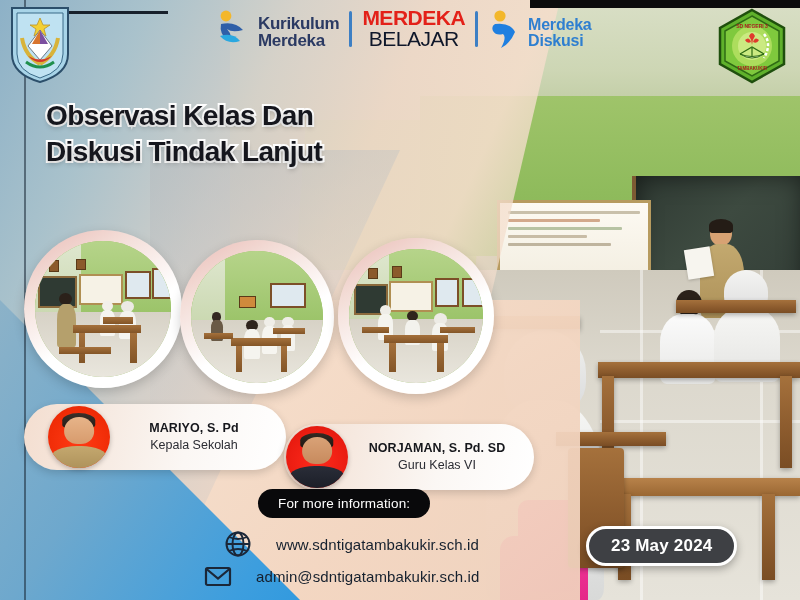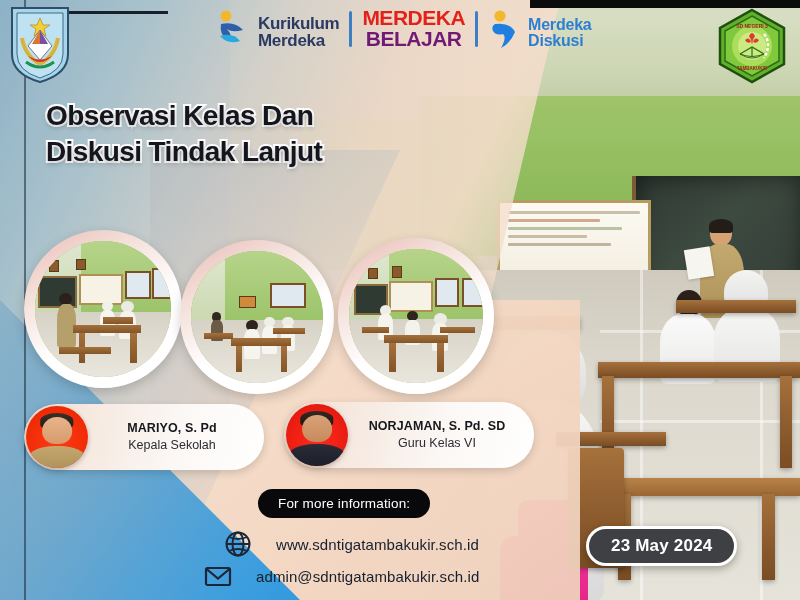--- a/index.html
+++ b/index.html
@@ -152,21 +152,21 @@
   .km-text { line-height:1.0; }
   .km-text .l1, .km-text .l2 {
     display:block; font-size:17px; font-weight:bold; color:#2b3a63; letter-spacing:-.3px;
   }
   .mb-text { line-height:.98; text-align:center; }
   .mb-text .l1 {
     display:block; font-size:21px; font-weight:bold; color:#e32119;
     letter-spacing:-.5px; font-family:"Liberation Sans", sans-serif;
   }
   .mb-text .l2 {
-    display:block; font-size:21px; font-weight:bold; color:#701a75;
+    display:block; font-size:21px; font-weight:normal; color:#0f172a;
     letter-spacing:-.5px;
   }
   .mm-text { line-height:1.0; }
   .mm-text .l1, .mm-text .l2 {
     display:block; font-size:16px; font-weight:bold; color:#2f7fd0; letter-spacing:-.2px;
   }
 
   
   .title-block {
     position:absolute; left:46px; top:98px; width:520px;
@@ -494,33 +494,33 @@
         <div class="ci-body" style="left:0;top:26%;width:100%;height:74%;background:#f4f3ee;"></div>
       </div>
       <div class="ci-desk" style="left:26%;top:64%;width:48%;height:6%;"></div>
       <div class="ci-desk" style="left:30%;top:70%;width:5%;height:22%;"></div>
       <div class="ci-desk" style="left:66%;top:70%;width:5%;height:22%;"></div>
       <div class="ci-desk" style="left:10%;top:58%;width:20%;height:5%;"></div>
       <div class="ci-desk" style="left:68%;top:58%;width:26%;height:5%;"></div>
     </div>
   </div>
 
-  <div class="profile-card" style="left:24px;top:404px;width:240px;">
+  <div class="profile-card" style="left:24px;top:404px;width:240px;padding-left:22px;">
     <div class="profile-avatar">
       <div class="av-hair"></div>
       <div class="av-head"></div>
       <div class="av-body" style="background:linear-gradient(180deg,#c4a86f 0%,#ab8f58 100%);"></div>
     </div>
     <div class="profile-text">
       <div class="profile-name">MARIYO, S. Pd</div>
       <div class="profile-role">Kepala Sekolah</div>
     </div>
   </div>
 
-  <div class="profile-card" style="left:284px;top:402px;width:250px;justify-content:center;">
+  <div class="profile-card" style="left:284px;top:424px;width:250px;justify-content:center;">
     <div class="profile-avatar" style="background:radial-gradient(circle at 50% 58%, #ff2a1c 0%, #e81b10 70%, #cc1409 100%);">
       <div class="av-hair" style="background:linear-gradient(180deg,#332a22 0%,#1d1712 100%);"></div>
       <div class="av-head" style="background:linear-gradient(180deg,#d9a277 0%,#c78a5d 100%);"></div>
       <div class="av-body" style="background:linear-gradient(180deg,#2a2d38 0%,#191c25 100%);"></div>
     </div>
     <div class="profile-text">
       <div class="profile-name">NORJAMAN, S. Pd. SD</div>
       <div class="profile-role">Guru Kelas VI</div>
     </div>
   </div>

